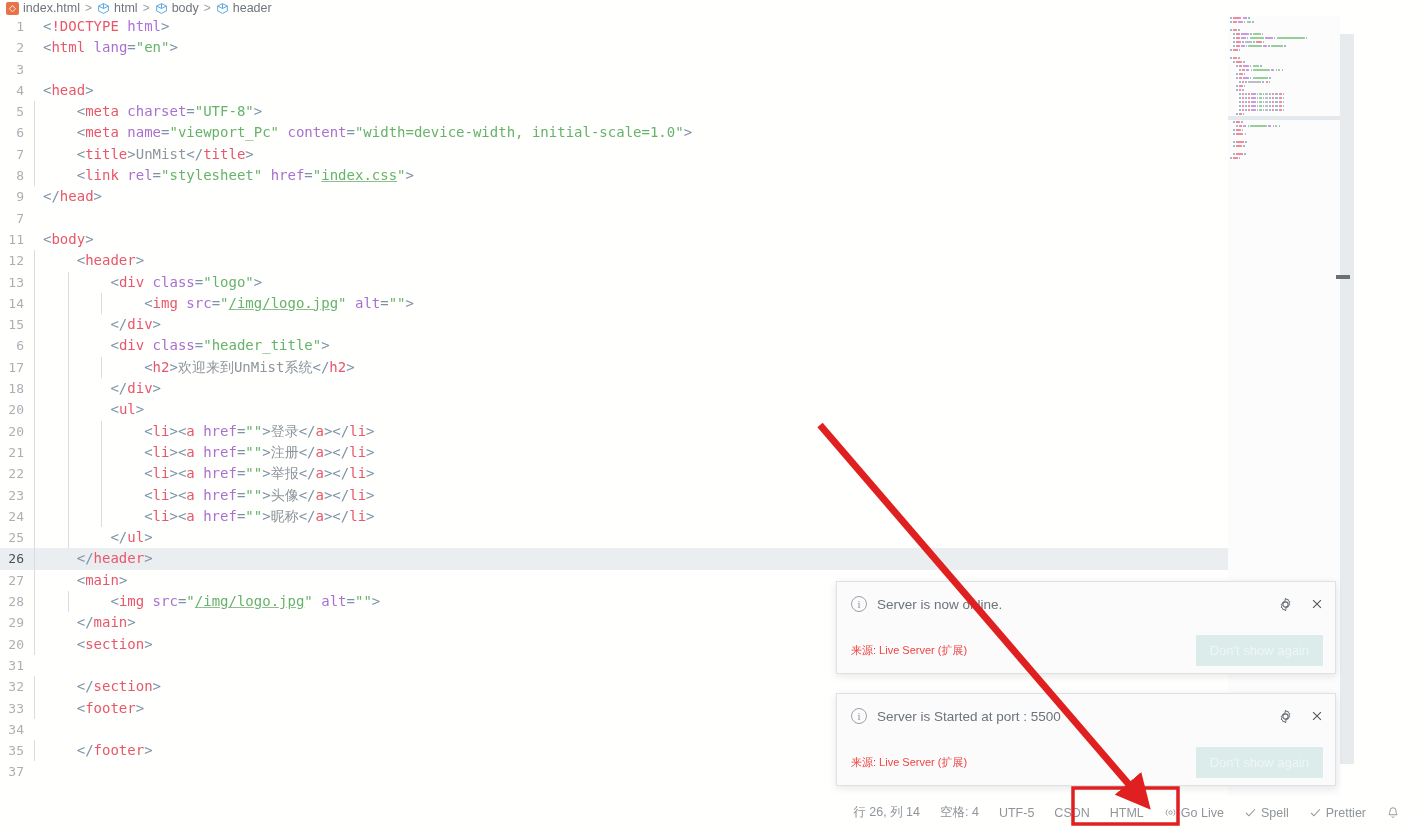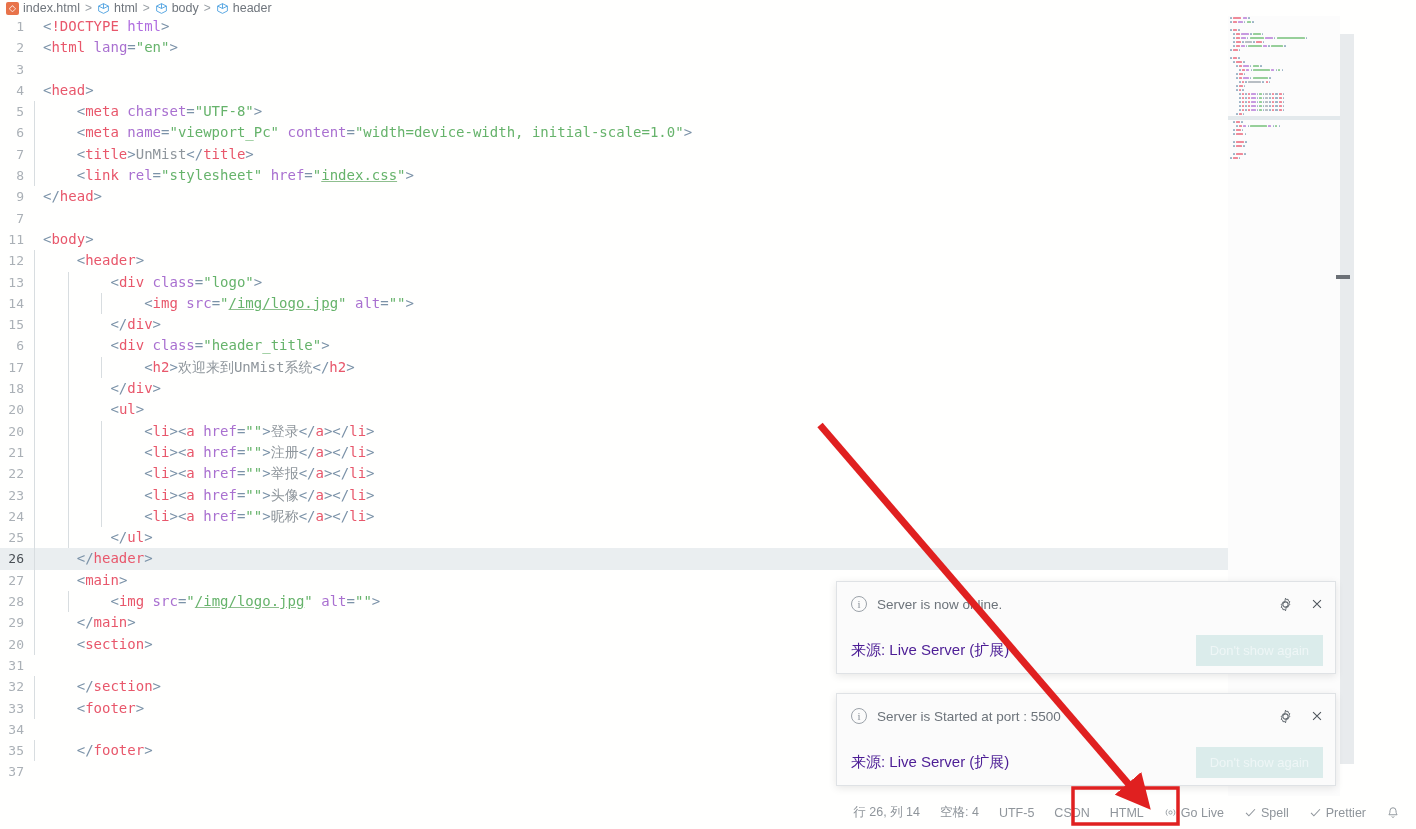--- a/index.html
+++ b/index.html
@@ -170,22 +170,22 @@
     width: 16px; height: 16px;
     display: flex; align-items: center; justify-content: center;
     color: #5f666d;
   }
   .toast-row2 {
     display: flex; align-items: center; justify-content: space-between;
     height: 48px;
     padding: 0 12px 0 14px;
   }
   .toast-source {
-    font-size: 15px;
-    color: #4c1d95;
+    font-size: 11px;
+    color: #ef4444;
     white-space: nowrap;
   }
   .toast-btn {
     background: #dbeceb;
     color: #eef6f6;
     border: none;
     font-size: 13px;
     padding: 8px 14px;
     white-space: nowrap;
     font-family: "Liberation Sans", sans-serif;

